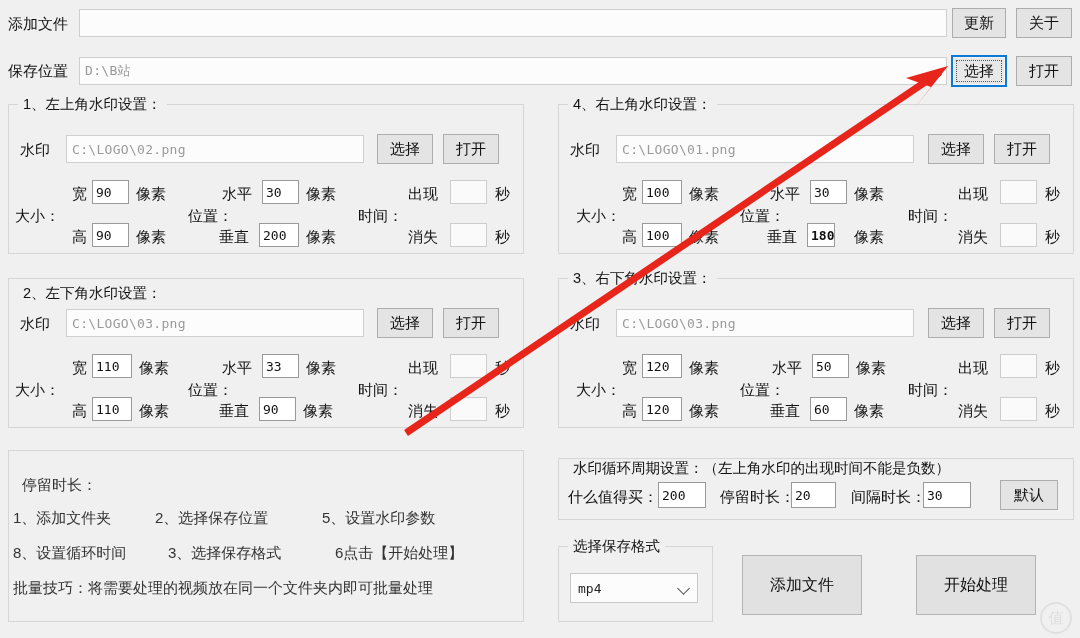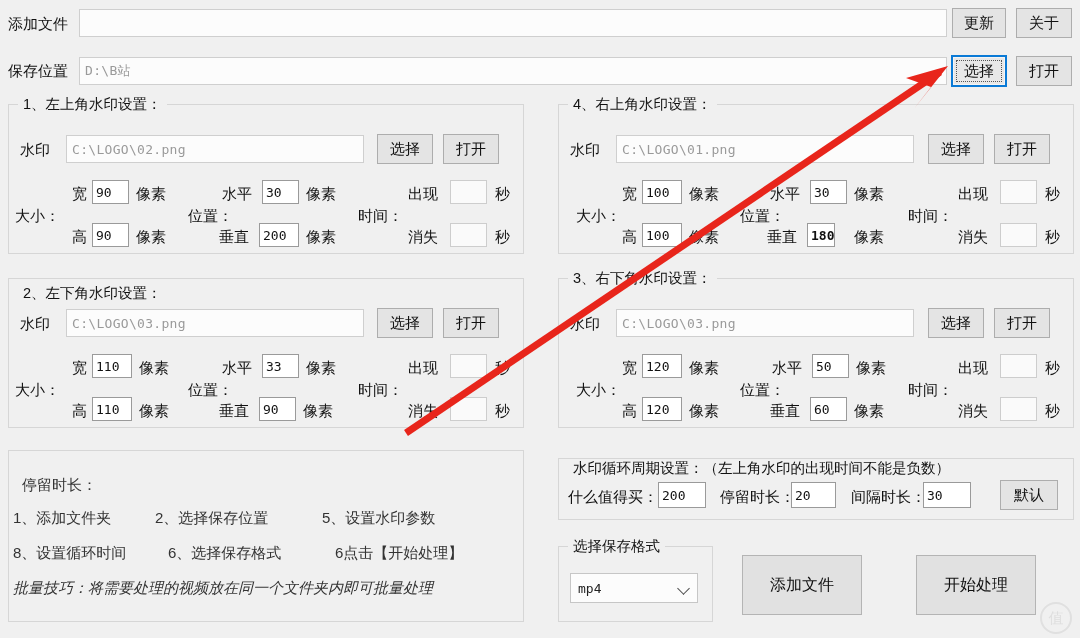--- a/index.html
+++ b/index.html
@@ -326,23 +326,23 @@
 <div class="abs fld-label" style="left:958px; top:403px;">消失</div>
 <div class="abs numbox empty" style="left:1000px; top:397px; width:37px; height:24px;"></div>
 <div class="abs fld-label" style="left:1045px; top:403px;">秒</div>
 
 <div class="abs group" style="left:8px; top:450px; width:516px; height:172px;"></div>
 <div class="abs help-line" style="left:22px; top:477px;">停留时长：</div>
 <div class="abs help-line" style="left:13px; top:510px;">1、添加文件夹</div>
 <div class="abs help-line" style="left:155px; top:510px;">2、选择保存位置</div>
 <div class="abs help-line" style="left:322px; top:510px;">5、设置水印参数</div>
 <div class="abs help-line" style="left:13px; top:545px;">8、设置循环时间</div>
-<div class="abs help-line" style="left:168px; top:545px;">6、选择保存格式</div>
+<div class="abs help-line" style="left:168px; top:545px;">3、选择保存格式</div>
 <div class="abs help-line" style="left:335px; top:545px;">6点击【开始处理】</div>
-<div class="abs help-line" style="left:13px; top:580px;font-style:italic;">批量技巧：将需要处理的视频放在同一个文件夹内即可批量处理</div>
+<div class="abs help-line" style="left:13px; top:580px;">批量技巧：将需要处理的视频放在同一个文件夹内即可批量处理</div>
 
 <div class="abs group" style="left:558px; top:458px; width:516px; height:62px;"></div>
 <div class="abs group-title" style="left:568px; top:461px;">水印循环周期设置：（左上角水印的出现时间不能是负数）</div>
 
 <div class="abs fld-label" style="left:568px; top:489px;">什么值得买：</div>
 <div class="abs numbox" style="left:658px; top:482px; width:48px; height:26px;">200</div>
 <div class="abs fld-label" style="left:720px; top:489px;">停留时长：</div>
 <div class="abs numbox" style="left:791px; top:482px; width:45px; height:26px;">20</div>
 <div class="abs fld-label" style="left:851px; top:489px;">间隔时长：</div>
 <div class="abs numbox" style="left:923px; top:482px; width:48px; height:26px;">30</div>

